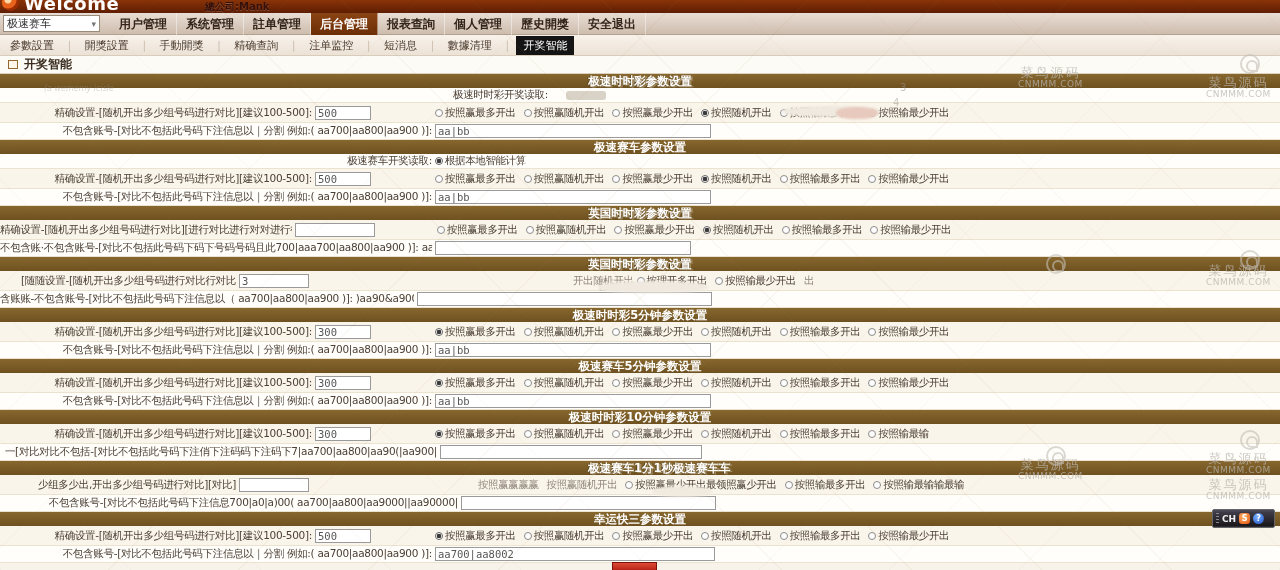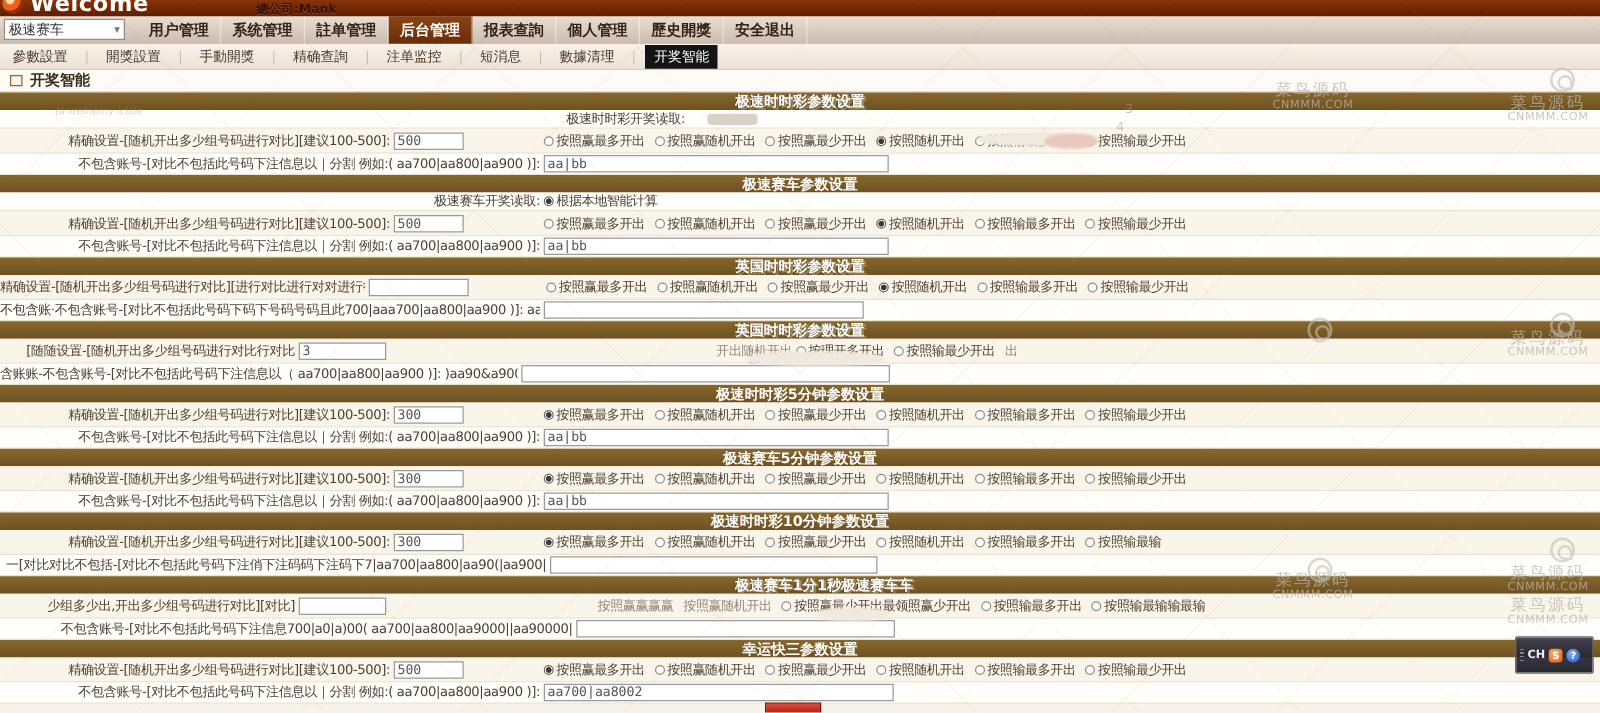--- a/index.html
+++ b/index.html
@@ -70,21 +70,21 @@
   .wm-l2 { display:block; font-size:9px; letter-spacing:.5px; }
   .wm-logo { position:absolute; width:20px; height:20px; border:2px solid #c4bfb6; border-radius:50%; opacity:.6; }
   .wm-logo::after { content:""; position:absolute; left:4px; top:4px; width:8px; height:8px;
                     border:2px solid #c4bfb6; border-radius:50% 50% 0 50%; }
   .ghost { position:absolute; color:#9a948a; white-space:nowrap; }
   .smudge { position:absolute; border-radius:45%; filter:blur(1px); }
 
   .confirm-btn { position:absolute; left:612px; top:562px; width:45px; height:10px; z-index:4;
                  background:linear-gradient(#e04b38,#b01e12); border:1px solid #7a120a; }
 
-  .ime { position:absolute; left:1212px; top:509px; width:63px; height:30px; z-index:5;
+  .ime { position:absolute; left:1212px; top:509px; width:63px; height:19px; z-index:5;
          background:linear-gradient(rgba(62,62,80,.95),rgba(12,12,22,.88)); border:1px solid #666;
          border-radius:2px; display:flex; align-items:center; gap:3px; padding:0 3px; }
   .ime-grip { width:3px; height:11px; background:repeating-linear-gradient(#888 0 1px,transparent 1px 3px); }
   .ime-lang { color:#eee; font-size:9px; font-weight:bold; }
   .ime-s { width:11px; height:11px; border-radius:3px; background:radial-gradient(circle at 40% 35%,#ffb46a,#e2540e);
            color:#fff; font-size:8px; font-weight:bold; display:flex; align-items:center; justify-content:center; }
   .ime-q { width:11px; height:11px; border-radius:50%; background:radial-gradient(circle at 40% 35%,#7ab4ff,#1d4dc0);
            color:#fff; font-size:8px; font-weight:bold; display:flex; align-items:center; justify-content:center; }
 </style>
 </head>

